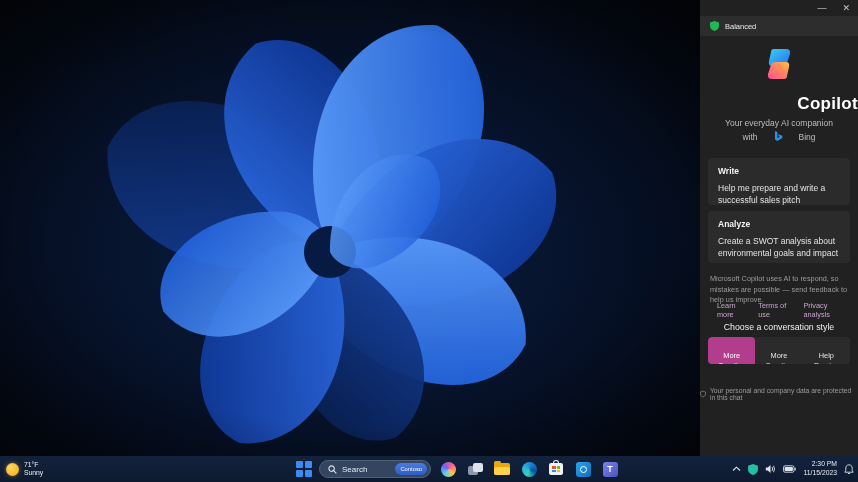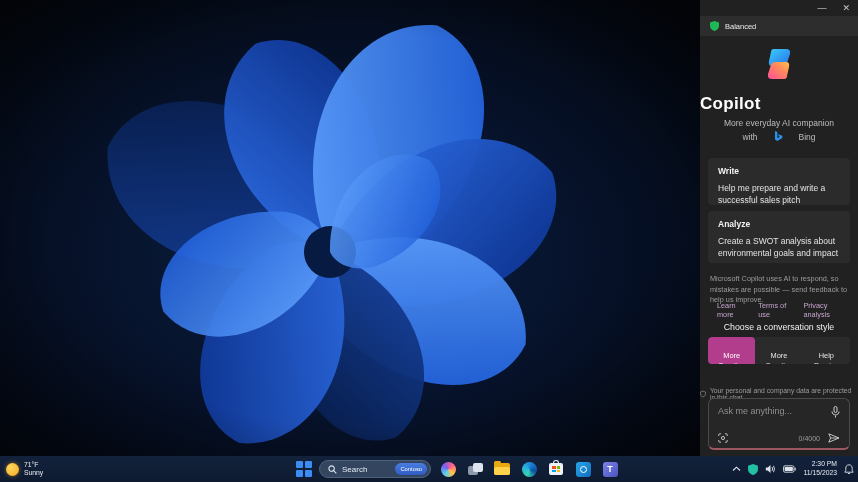--- a/index.html
+++ b/index.html
@@ -14,21 +14,21 @@
 
   
   #sidebar { left:700px; top:0; width:158px; height:456px; background:#212121; color:#fff; }
   .win-controls { position:absolute; top:0; right:0; height:16px; display:flex; align-items:center;
     gap:16px; padding-right:8px; color:#c9c9c9; font-size:9px; }
   .win-controls span { cursor:default; }
   .protected-bar { position:absolute; top:16px; left:0; width:100%; height:20px; background:#2d2d2d;
     display:flex; align-items:center; gap:6px; padding-left:10px; }
   .protected-bar .txt { font-size:7.5px; color:#ececec; }
   .logo-wrap { position:absolute; top:48px; left:0; width:100%; display:flex; justify-content:center; }
-  .cp-title { position:absolute; top:94px; width:100%; text-align:left; font-size:17px; font-weight:bold; letter-spacing:.3px; }
+  .cp-title { position:absolute; top:94px; width:100%; text-align:right; font-size:17px; font-weight:bold; letter-spacing:.3px; }
   .cp-sub { position:absolute; top:118px; width:100%; text-align:center; font-size:8.5px; color:#bdbdbd; }
   .cp-bing { position:absolute; top:131px; width:100%; display:flex; justify-content:center; align-items:center;
     gap:16px; font-size:8.5px; color:#bdbdbd; }
   .card { position:absolute; left:8px; right:8px; background:#2b2b2b; border-radius:4px;
     padding:8px 10px; cursor:pointer; }
   .card .c-title { font-size:8.5px; font-weight:bold; color:#f2f2f2; margin-bottom:7px; }
   .card .c-body { font-size:8.5px; color:#e4e4e4; line-height:1.4; }
   #card-write { top:158px; height:47px; }
   #card-analyze { top:211px; height:52px; }
   .disclaimer { position:absolute; top:274px; left:10px; right:8px; font-size:7.3px; color:#9c9c9c; line-height:1.45; }
@@ -190,21 +190,21 @@
               <stop offset="0.6" stop-color="#ff8a5b"></stop>
               <stop offset="1" stop-color="#ffc24b"></stop>
           </linearGradient>
         </defs>
         <path d="M9 4 Q9 1 12 1 H24 Q29 1 28 6 L25 15 Q24 18 20 18 H10 Q6 18 7 13 Z" fill="url(#lgA)"></path>
         <path d="M25 28 Q25 31 22 31 H10 Q5 31 6 26 L9 17 Q10 14 14 14 H24 Q28 14 27 19 Z" fill="url(#lgB)"></path>
       </svg>
     </div>
 
     <div class="cp-title">Copilot</div>
-    <div class="cp-sub">More everyday AI companion</div>
+    <div class="cp-sub">Your everyday AI companion</div>
 
     <div class="cp-bing">
       <span>with</span>
       <svg class="glyph" width="9" height="11" viewBox="0 0 9 11">
         <path d="M1 0 L3.4 0.9 V7.2 L6 5.8 L4.8 5.2 L4 3.2 L8.3 4.8 V7 L3.4 9.9 L1 8.6 Z" fill="#2a93f0"></path>
       </svg>
       <span>Bing</span>
     </div>
 
     <div id="card-analyze" class="card">
@@ -233,46 +233,20 @@
       <div class="style-btn">Help Precise</div>
     </div>
 
     <div class="privacy">
       <svg class="glyph" width="7" height="8" viewBox="0 0 9 10">
         <path d="M4.5 0.6 L8.4 2 V5 C8.4 7.3 6.6 8.8 4.5 9.4 C2.4 8.8 0.6 7.3 0.6 5 V2 Z" fill="none" stroke="#9c9c9c" stroke-width="0.9"></path>
       </svg>
       <span>Your personal and company data are protected in this chat</span>
     </div>
 
-    <div class="inputbox">
-      <div class="input-row1">
-        <input type="text" placeholder="Ask me anything..." style="">
-        <span class="icon-btn">
-          <svg class="glyph" width="9" height="12" viewBox="0 0 9 12">
-            <rect x="3" y="0.5" width="3" height="6" rx="1.5" fill="none" stroke="#cfcfcf" stroke-width="1"></rect>
-            <path d="M1 5.5 C1 10 8 10 8 5.5" fill="none" stroke="#cfcfcf" stroke-width="1"></path>
-            <line x1="4.5" y1="9.5" x2="4.5" y2="11.5" stroke="#cfcfcf" stroke-width="1"></line>
-          </svg>
-        </span>
-      </div>
-      <div class="input-row2">
-        <span class="icon-btn">
-          <svg class="glyph" width="10" height="10" viewBox="0 0 10 10">
-            <path d="M0.8 3 V1.5 Q0.8 0.8 1.5 0.8 H3 M7 0.8 H8.5 Q9.2 0.8 9.2 1.5 V3 M9.2 7 V8.5 Q9.2 9.2 8.5 9.2 H7 M3 9.2 H1.5 Q0.8 9.2 0.8 8.5 V7" fill="none" stroke="#cfcfcf" stroke-width="0.9"></path>
-            <circle cx="5" cy="5" r="1.6" fill="none" stroke="#cfcfcf" stroke-width="0.9"></circle>
-          </svg>
-        </span>
-        <span class="counter">0/4000</span>
-        <span class="icon-btn">
-          <svg class="glyph" width="12" height="10" viewBox="0 0 12 10">
-            <path d="M0.8 0.8 L11 5 L0.8 9.2 L2.6 5 Z M2.6 5 H11" fill="none" stroke="#cfcfcf" stroke-width="0.9" stroke-linejoin="round"></path>
-          </svg>
-        </span>
-      </div>
-    </div>
   </div>
 
   <div id="taskbar" class="abs">
 
     <div class="weather">
       <div class="sun"></div>
       <div class="wtxt">
         <span>71°F</span>
         <span>Sunny</span>
       </div>

